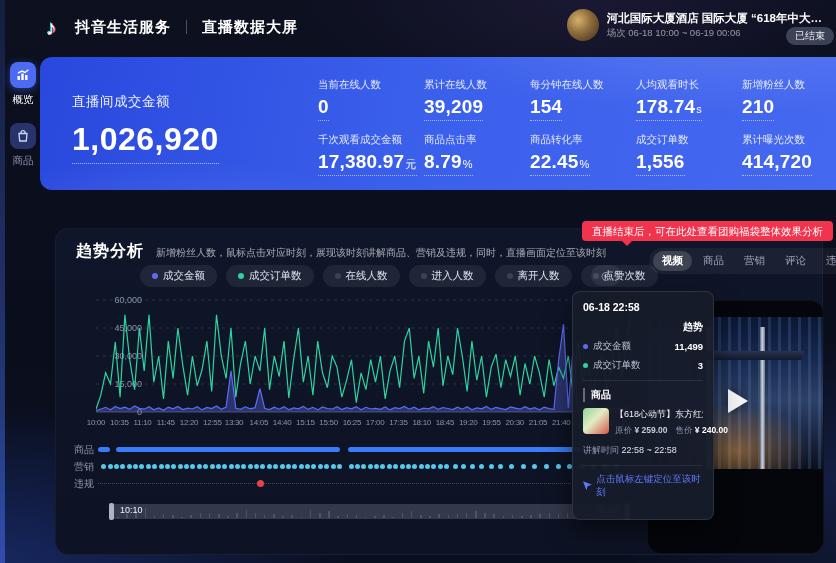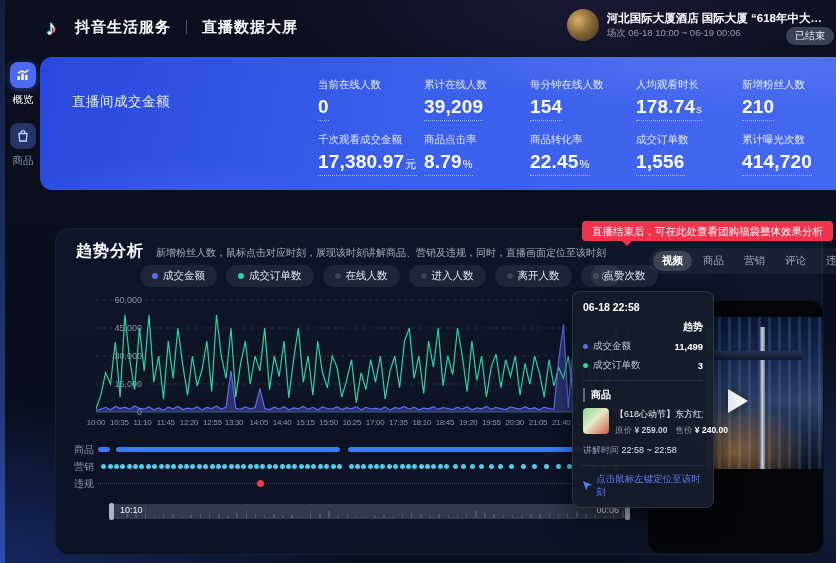--- a/index.html
+++ b/index.html
@@ -125,21 +125,21 @@
   .pillar.p1 { left:58px; } .pillar.p2 { left:112px; width:5px; }
   .awning { position:absolute; left:30px; right:20px; top:34px; height:9px;
     background:linear-gradient(180deg,#2a3350,#11192e); transform:skewX(-18deg); }
   .play-btn { position:absolute; left:50%; top:88px; transform:translate(-40%,0); width:0; height:0;
     border-left:20px solid rgba(255,255,255,.95); border-top:12px solid transparent;
     border-bottom:12px solid transparent; cursor:pointer; filter:drop-shadow(0 0 6px rgba(0,0,0,.6)); }
 
   
   .tooltip { position:absolute; left:572px; top:291px; width:142px; z-index:12;
     background:rgba(23,28,42,.97); border:1px solid rgba(255,255,255,.10); border-radius:8px;
-    box-shadow:0 10px 26px rgba(0,0,0,.55); padding:9px 10px 8px; }
+    box-shadow:0 10px 26px rgba(0,0,0,.55); padding:9px 10px 20px; }
   .tt-time { font-size:10.5px; font-weight:bold; }
   .tt-sec { font-size:10px; font-weight:bold; margin-top:7px;text-align:right; }
   .tt-row { display:flex; align-items:center; gap:5px; margin-top:6px; font-size:9.5px; color:#bcc3d4; }
   .tt-row .dot { width:5px; height:5px; border-radius:50%; flex:0 0 auto; }
   .tt-row .val { margin-left:auto; color:#fff; font-weight:bold; }
   .tt-div { border-top:1px solid rgba(255,255,255,.09); margin:8px 0 7px; }
   .tt-prod-head { font-size:10px; font-weight:bold; border-left:2px solid rgba(255,255,255,.35); padding-left:6px; }
   .tt-prod { display:flex; gap:6px; margin-top:6px; }
   .tt-thumb { width:26px; height:26px; border-radius:4px; flex:0 0 auto;
     background:linear-gradient(135deg,#8fd49a 0%, #e3ecc4 45%, #d4564a 100%); }
@@ -197,20 +197,21 @@
             <path d="M5 5V3.6a2 2 0 0 1 4 0V5" fill="none" stroke="#cdd6ff" stroke-width="1.3"></path>
           </svg>
         </div>
         <div class="side-label">商品</div>
       </div>
     </aside>
 
   <section class="banner">
     <div class="primary">
       <div class="primary-label">直播间成交金额</div>
+      <div class="primary-value">1,026,920</div>
     </div>
     <div class="stats-grid" id="stats">
         <div class="stat"><div class="stat-label">当前在线人数</div><div class="stat-value">0</div></div>
         <div class="stat"><div class="stat-label">累计在线人数</div><div class="stat-value">39,209</div></div>
         <div class="stat"><div class="stat-label">每分钟在线人数</div><div class="stat-value">154</div></div>
         <div class="stat"><div class="stat-label">人均观看时长</div><div class="stat-value">178.74<span class="stat-unit">s</span></div></div>
         <div class="stat"><div class="stat-label">新增粉丝人数</div><div class="stat-value">210</div></div>
         <div class="stat"><div class="stat-label">千次观看成交金额</div><div class="stat-value">17,380.97<span class="stat-unit">元</span></div></div>
         <div class="stat"><div class="stat-label">商品点击率</div><div class="stat-value">8.79<span class="stat-unit">%</span></div></div>
         <div class="stat"><div class="stat-label">商品转化率</div><div class="stat-value">22.45<span class="stat-unit">%</span></div></div>

